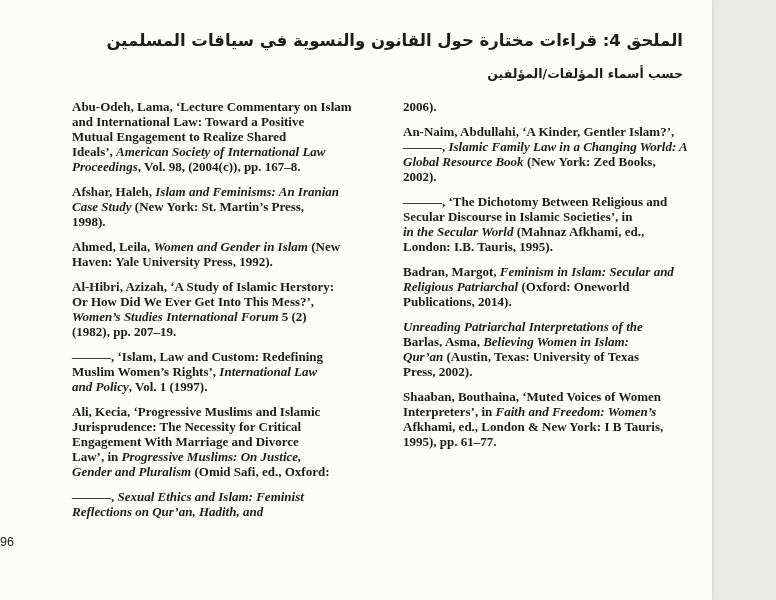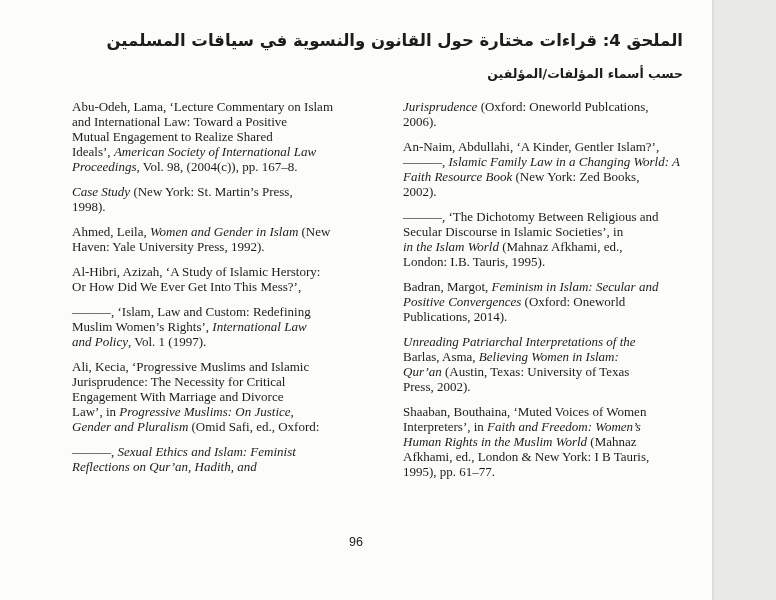--- a/index.html
+++ b/index.html
@@ -43,32 +43,33 @@
   .col {
     position: absolute;
     top: 99px;
   }
   .col-left  { left: 72px;  width: 300px; }
   .col-right { left: 403px; width: 312px; }
   .entry {
     margin: 0 0 10px 0;
     font-size: 13px;
     line-height: 15px;
+    font-weight: bold;
   }
   .ln {
     display: block;
     white-space: pre;
   }
   .it { font-style: italic; }
   .folio {
     position: absolute;
     top: 535px;
     left: 0;
     right: 0;
-    text-align: center;
+    text-align: left;
     font-family: "Liberation Sans", sans-serif;
     font-size: 12.5px;
     color: #222;
   }
 </style>
 </head>
 <body>
 
 <div class="page">
 
@@ -80,80 +81,81 @@
   <main>
     <section class="col col-left" id="colLeft">
         <p class="entry">
           <span class="ln"><span>Abu-Odeh, Lama, ‘Lecture Commentary on Islam</span></span>
           <span class="ln"><span>and International Law: Toward a Positive</span></span>
           <span class="ln"><span>Mutual Engagement to Realize Shared</span></span>
           <span class="ln"><span>Ideals’, </span><span class="it">American Society of International Law</span></span>
           <span class="ln"><span class="it">Proceedings</span><span>, Vol. 98, (2004(c)), pp. 167–8.</span></span>
         </p>
         <p class="entry">
+          <span class="ln"><span>Afshar, Haleh, </span><span class="it">Islam and Feminisms: An Iranian</span></span>
           <span class="ln"><span class="it">Case Study</span><span> (New York: St. Martin’s Press,</span></span>
           <span class="ln"><span>1998).</span></span>
         </p>
         <p class="entry">
           <span class="ln"><span>Ahmed, Leila, </span><span class="it">Women and Gender in Islam</span><span> (New</span></span>
           <span class="ln"><span>Haven: Yale University Press, 1992).</span></span>
         </p>
         <p class="entry">
           <span class="ln"><span>Al-Hibri, Azizah, ‘A Study of Islamic Herstory:</span></span>
           <span class="ln"><span>Or How Did We Ever Get Into This Mess?’,</span></span>
+          <span class="ln"><span class="it">Women’s Studies International Forum</span><span> 5 (2)</span></span>
+          <span class="ln"><span>(1982), pp. 207–19.</span></span>
         </p>
         <p class="entry">
           <span class="ln"><span>———, ‘Islam, Law and Custom: Redefining</span></span>
           <span class="ln"><span>Muslim Women’s Rights’, </span><span class="it">International Law</span></span>
           <span class="ln"><span class="it">and Policy</span><span>, Vol. 1 (1997).</span></span>
         </p>
         <p class="entry">
           <span class="ln"><span>Ali, Kecia, ‘Progressive Muslims and Islamic</span></span>
           <span class="ln"><span>Jurisprudence: The Necessity for Critical</span></span>
           <span class="ln"><span>Engagement With Marriage and Divorce</span></span>
           <span class="ln"><span>Law’, in </span><span class="it">Progressive Muslims: On Justice,</span></span>
           <span class="ln"><span class="it">Gender and Pluralism</span><span> (Omid Safi, ed., Oxford:</span></span>
         </p>
         <p class="entry">
           <span class="ln"><span>———, </span><span class="it">Sexual Ethics and Islam: Feminist</span></span>
           <span class="ln"><span class="it">Reflections on Qur’an, Hadith, and</span></span>
         </p>
       </section>
     <section class="col col-right" id="colRight">
         <p class="entry">
-          <span class="ln"><span class="it">Jurisprudence</span><span> (Oxford: Oneworld Publcations,</span></span>
           <span class="ln"><span>2006).</span></span>
         </p>
         <p class="entry">
           <span class="ln"><span>An-Naim, Abdullahi, ‘A Kinder, Gentler Islam?’,</span></span>
           <span class="ln"><span>———, </span><span class="it">Islamic Family Law in a Changing World: A</span></span>
-          <span class="ln"><span class="it">Faith Resource Book</span><span> (New York: Zed Books,</span></span>
+          <span class="ln"><span class="it">Global Resource Book</span><span> (New York: Zed Books,</span></span>
           <span class="ln"><span>2002).</span></span>
         </p>
         <p class="entry">
           <span class="ln"><span>———, ‘The Dichotomy Between Religious and</span></span>
           <span class="ln"><span>Secular Discourse in Islamic Societies’, in</span></span>
-          <span class="ln"><span class="it">in the Islam World</span><span> (Mahnaz Afkhami, ed.,</span></span>
+          <span class="ln"><span class="it">in the Secular World</span><span> (Mahnaz Afkhami, ed.,</span></span>
           <span class="ln"><span>London: I.B. Tauris, 1995).</span></span>
         </p>
         <p class="entry">
           <span class="ln"><span>Badran, Margot, </span><span class="it">Feminism in Islam: Secular and</span></span>
-          <span class="ln"><span class="it">Positive Convergences</span><span> (Oxford: Oneworld</span></span>
+          <span class="ln"><span class="it">Religious Patriarchal</span><span> (Oxford: Oneworld</span></span>
           <span class="ln"><span>Publications, 2014).</span></span>
         </p>
         <p class="entry">
           <span class="ln"><span class="it">Unreading Patriarchal Interpretations of the</span></span>
           <span class="ln"><span>Barlas, Asma, </span><span class="it">Believing Women in Islam:</span></span>
           <span class="ln"><span class="it">Qur’an</span><span> (Austin, Texas: University of Texas</span></span>
           <span class="ln"><span>Press, 2002).</span></span>
         </p>
         <p class="entry">
           <span class="ln"><span>Shaaban, Bouthaina, ‘Muted Voices of Women</span></span>
           <span class="ln"><span>Interpreters’, in </span><span class="it">Faith and Freedom: Women’s</span></span>
-          <span class="ln"><span class="it">Human Rights in the Muslim World</span><span> (Mahnaz</span></span>
           <span class="ln"><span>Afkhami, ed., London &amp; New York: I B Tauris,</span></span>
           <span class="ln"><span>1995), pp. 61–77.</span></span>
         </p>
       </section>
   </main>
 
   <footer class="folio">96</footer>
 
 </div>
 

